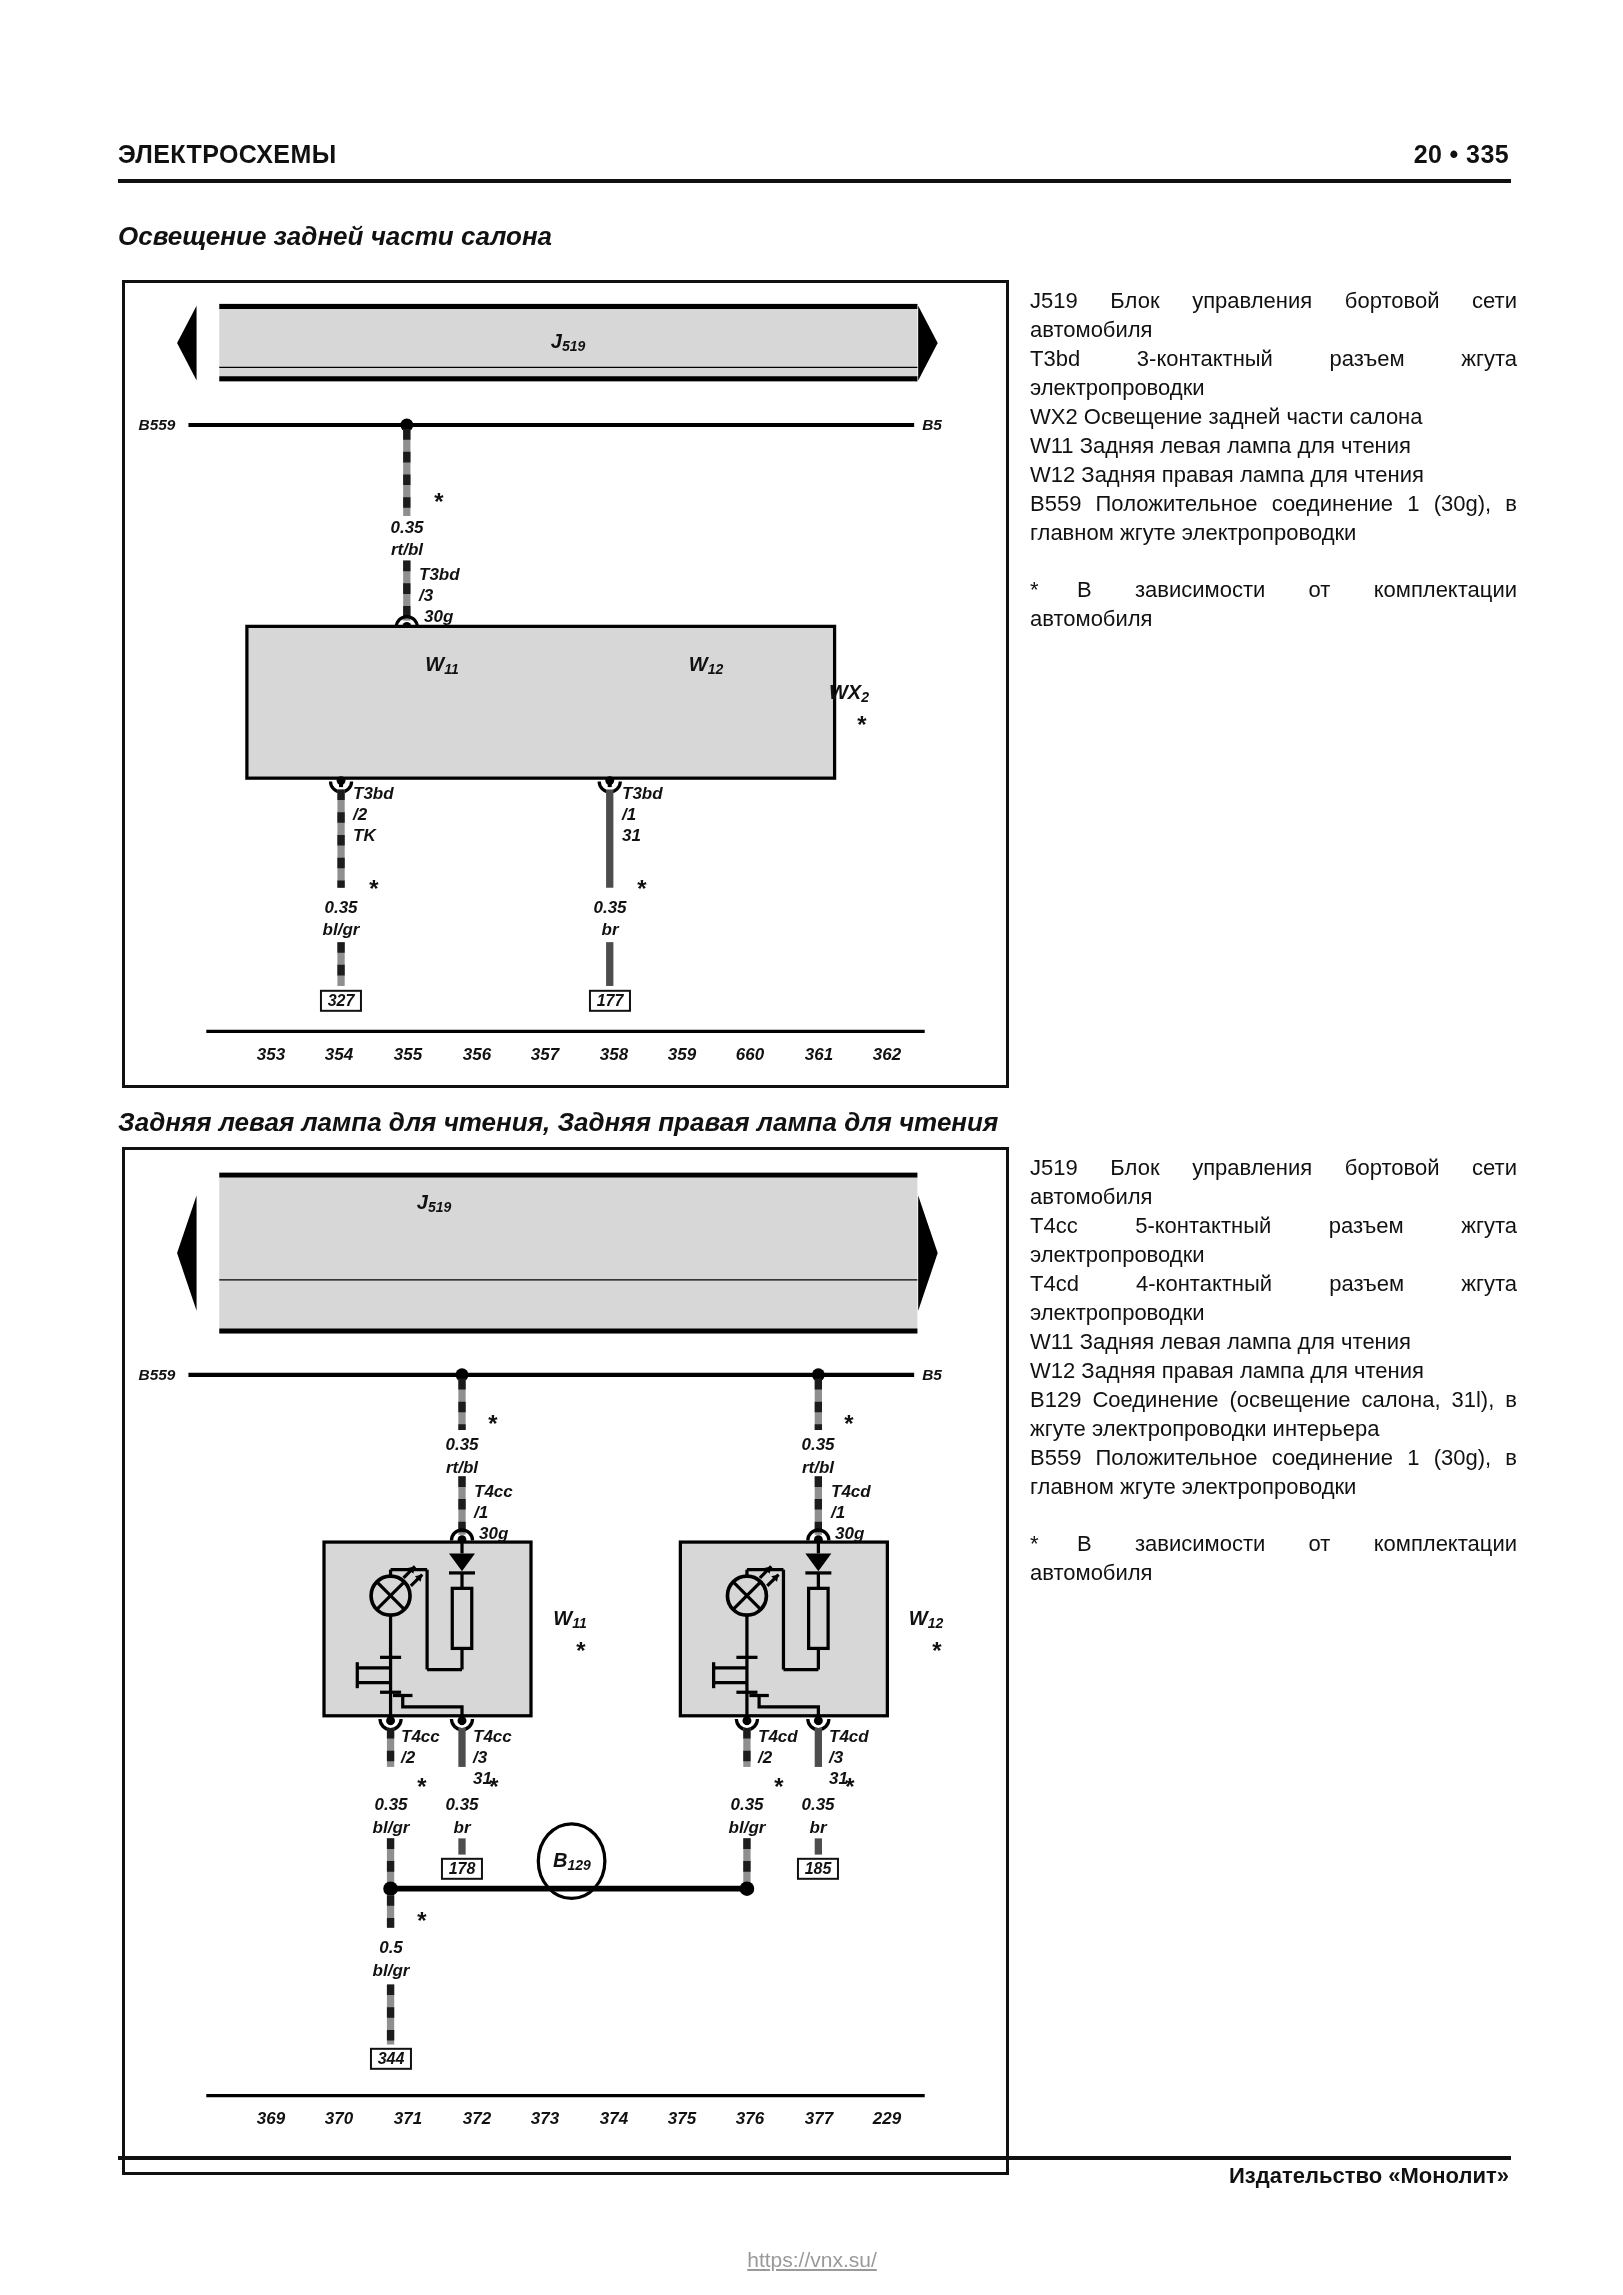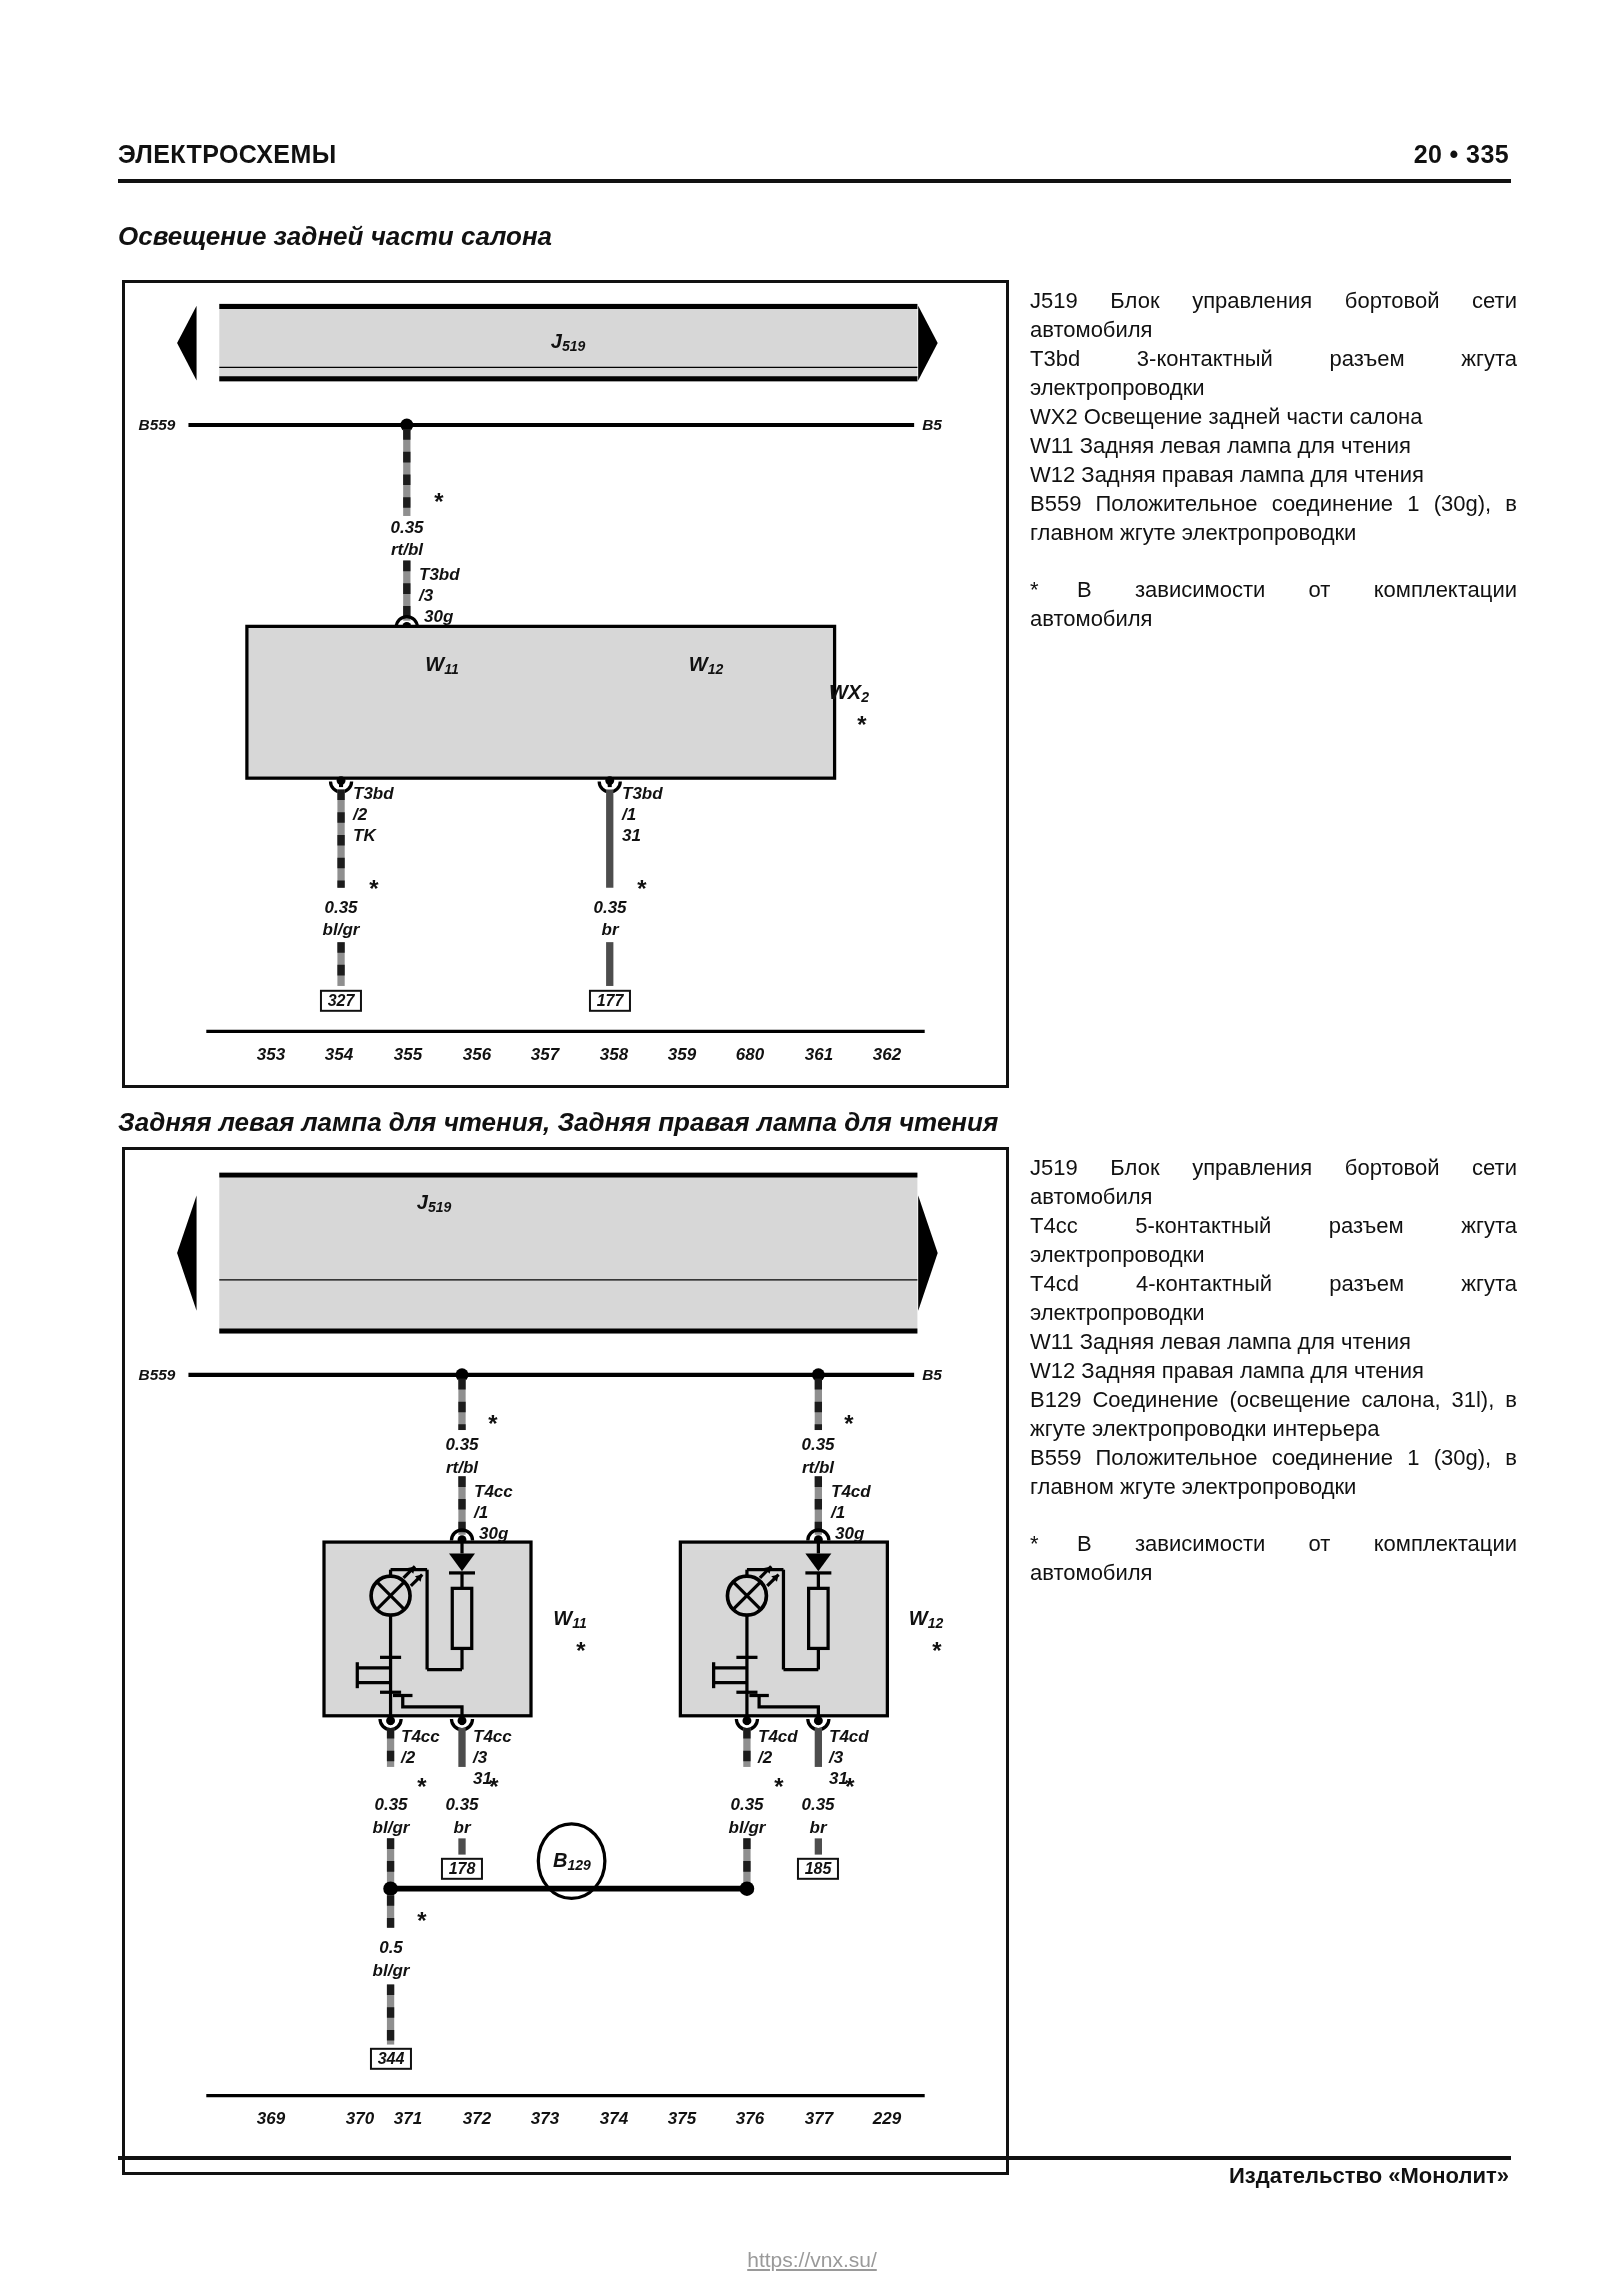--- a/index.html
+++ b/index.html
@@ -122,21 +122,21 @@
         <span class="lab w" style="left: 485px; top: 646px;">br</span>
         <span class="lab tbox" style="left: 216px; top: 718px;">327</span>
         <span class="lab tbox" style="left: 485px; top: 718px;">177</span>
         <span class="lab trk" style="left: 146px; top: 771px;">353</span>
         <span class="lab trk" style="left: 214px; top: 771px;">354</span>
         <span class="lab trk" style="left: 283px; top: 771px;">355</span>
         <span class="lab trk" style="left: 352px; top: 771px;">356</span>
         <span class="lab trk" style="left: 420px; top: 771px;">357</span>
         <span class="lab trk" style="left: 489px; top: 771px;">358</span>
         <span class="lab trk" style="left: 557px; top: 771px;">359</span>
-        <span class="lab trk" style="left: 625px; top: 771px;">680</span>
+        <span class="lab trk" style="left: 625px; top: 771px;">660</span>
         <span class="lab trk" style="left: 694px; top: 771px;">361</span>
         <span class="lab trk" style="left: 762px; top: 771px;">362</span>
       </div>
   </div>
 
   <div class="legend" id="legend1">
     <div id="legend1-items">
         <div class="legend-item">J519 Блок управления бортовой сети автомобиля</div>
         <div class="legend-item">T3bd 3-контактный разъем жгута электропроводки</div>
         <div class="legend-item">WX2 Освещение задней части салона</div>
@@ -317,21 +317,21 @@
         <span class="lab w" style="left: 693px; top: 654px;">0.35</span>
         <span class="lab w" style="left: 693px; top: 677px;">br</span>
         <span class="lab comp" style="left: 447px; top: 711px;">B<sub>129</sub></span>
         <span class="lab tbox" style="left: 337px; top: 719px;">178</span>
         <span class="lab tbox" style="left: 693px; top: 719px;">185</span>
         <span class="lab star" style="left: 296px; top: 767px;">*</span>
         <span class="lab w" style="left: 266px; top: 797px;">0.5</span>
         <span class="lab w" style="left: 266px; top: 820px;">bl/gr</span>
         <span class="lab tbox" style="left: 266px; top: 909px;">344</span>
         <span class="lab trk" style="left: 146px; top: 968px;">369</span>
-        <span class="lab trk" style="left: 214px; top: 968px; margin-left: 21px;">370</span>
+        <span class="lab trk" style="left: 214px; top: 968px;">370</span>
         <span class="lab trk" style="left: 283px; top: 968px;">371</span>
         <span class="lab trk" style="left: 352px; top: 968px;">372</span>
         <span class="lab trk" style="left: 420px; top: 968px;">373</span>
         <span class="lab trk" style="left: 489px; top: 968px;">374</span>
         <span class="lab trk" style="left: 557px; top: 968px;">375</span>
         <span class="lab trk" style="left: 625px; top: 968px;">376</span>
         <span class="lab trk" style="left: 694px; top: 968px;">377</span>
         <span class="lab trk" style="left: 762px; top: 968px;">229</span>
       </div>
   </div>

